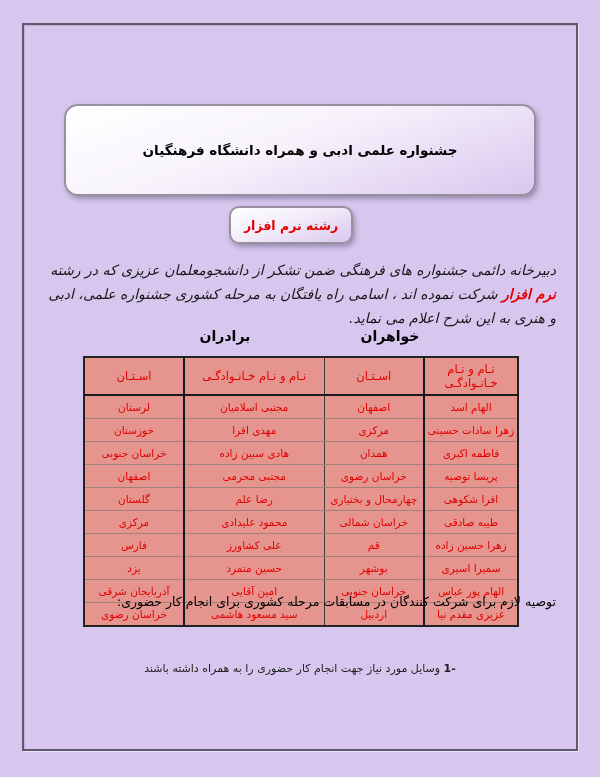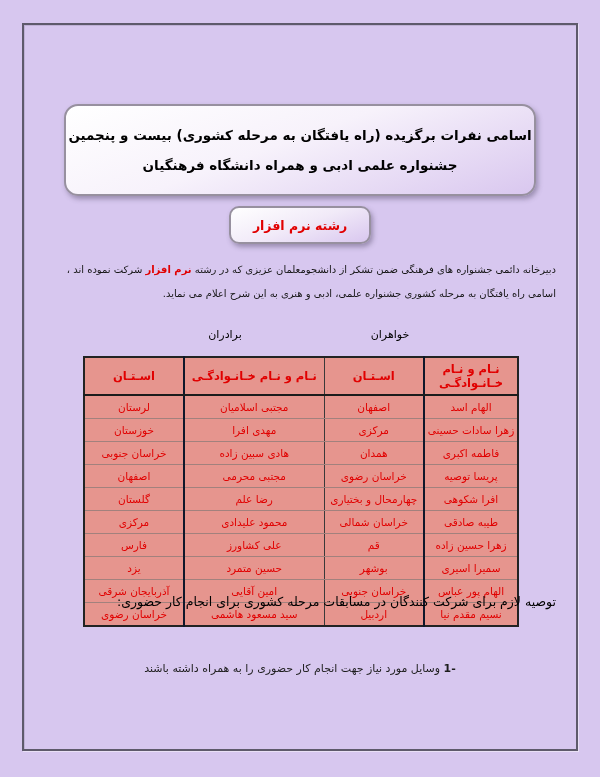--- a/index.html
+++ b/index.html
@@ -23,57 +23,57 @@
     box-sizing:border-box;
     border:2px solid #97909f;border-radius:14px;
     background:linear-gradient(160deg,#ffffff 0%,#f7f2fb 45%,#d9c7ef 100%);
     box-shadow:2px 3px 5px rgba(80,70,100,0.45);
     display:flex;flex-direction:column;justify-content:space-evenly;align-items:center;
     padding:6px 10px;direction:rtl;text-align:center;
   }
   .title-line{font-weight:bold;font-size:13.5px;color:#000;white-space:nowrap;}
 
   .category-button{
-    position:absolute;left:229px;top:206px;width:142px;height:38px;
+    position:absolute;left:229px;top:206px;width:124px;height:38px;
     box-sizing:border-box;
     border:2px solid #97909f;border-radius:10px;
     background:linear-gradient(160deg,#ffffff 0%,#f1eaf8 50%,#d9c7ef 100%);
     box-shadow:2px 3px 5px rgba(80,70,100,0.45);
     display:flex;align-items:center;justify-content:center;direction:rtl;
   }
   .category-button span{color:#e10000;font-weight:bold;font-size:12.5px;}
 
   .intro{
     position:absolute;left:44px;top:258px;width:512px;
     direction:rtl;
-    font-size:10px;color:#161616;line-height:24px;
+    font-size:14px;color:#161616;line-height:24px;font-style:italic;
   }
   .intro .hl{color:#e10000;font-weight:bold;}
 
   .group-label{
     position:absolute;top:328px;width:70px;text-align:center;
-    font-weight:normal;font-size:11px;color:#000;direction:rtl;
+    font-weight:bold;font-size:14px;color:#000;direction:rtl;
   }
   .sisters-label{left:355px;}
   .brothers-label{left:190px;}
 
   table.results{
     position:absolute;left:83px;top:356px;width:436px;
     border-collapse:collapse;direction:rtl;table-layout:fixed;
     background:#e6958e;
     border:2px solid #232323;
   }
   table.results th, table.results td{
     border-right:1px solid #3a3a3a;
     border-left:1px solid #3a3a3a;
     text-align:center;vertical-align:middle;
     color:#e10000;overflow:hidden;
   }
   table.results th{
-    font-size:11.5px;font-weight:bold;
+    font-size:11.5px;font-weight:normal;
     height:34px;padding:1px 2px;
     border-bottom:2px solid #1c1c1c;
   }
   table.results td{
     font-size:10.5px;font-weight:normal;
     height:22px;padding:0 2px;
     border-bottom:1px solid #a2817d;
   }
   table.results .nowrap{white-space:nowrap;}
   table.results .thickL{border-left:2px solid #0f172a;}
@@ -91,21 +91,20 @@
   .advice-item .num{font-weight:bold;direction:ltr;unicode-bidi:embed;}
 </style>
 </head>
 <body>
 
 <div class="page">
 
   <div class="frame"></div>
 
   <div class="title-box">
-    <div class="title-line">اسامی نفرات برگزیده (راه یافتگان به  مرحله کشوری) بیست و پنجمین</div>
     <div class="title-line">جشنواره علمی ادبی و همراه دانشگاه فرهنگیان</div>
   </div>
 
   <div class="category-button">
     <span>رشته نرم افزار</span>
   </div>
 
   <div class="intro"><span>دبیرخانه دائمی جشنواره های فرهنگی ضمن تشکر از دانشجومعلمان عزیزی که در رشته </span><span class="hl">نرم افزار</span><span> شرکت نموده اند ، اسامی راه یافتگان به مرحله کشوری جشنواره علمی، ادبی و هنری به این شرح اعلام می نماید.</span></div>
 
   <div class="group-label sisters-label">خواهران</div>
@@ -175,21 +174,21 @@
         <td class="thickL">حسین متمرد</td>
         <td>یزد</td>
       </tr>
       <tr>
         <td class="thickL">الهام پور عباس</td>
         <td>خراسان جنوبی</td>
         <td class="thickL">امین آقایی</td>
         <td>آذربایجان شرقی</td>
       </tr>
       <tr>
-        <td class="thickL">نسیم مقدم نیا</td>
+        <td class="thickL">عزیزی مقدم نیا</td>
         <td>اردبیل</td>
         <td class="thickL">سید مسعود هاشمی</td>
         <td>خراسان رضوی</td>
       </tr>
     </tbody>
   </table>
 
   <div class="advice-title">توصیه لازم برای شرکت کنندگان در مسابقات  مرحله کشوری  برای انجام کار حضوری:</div>
 
   <div class="advice-item"><span class="num">1-</span><span> وسایل مورد نیاز جهت انجام کار حضوری را به همراه داشته باشند</span></div>

